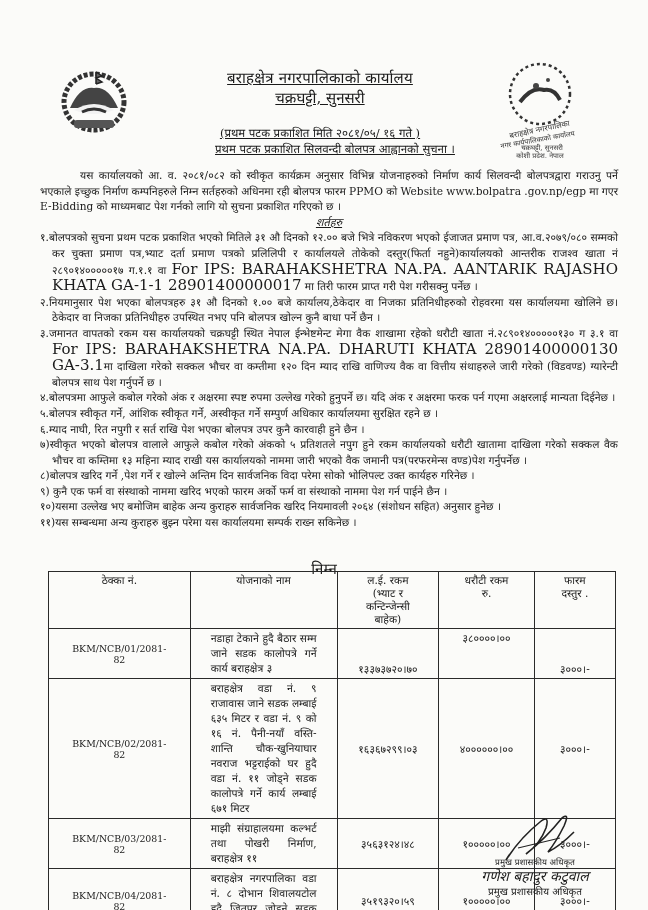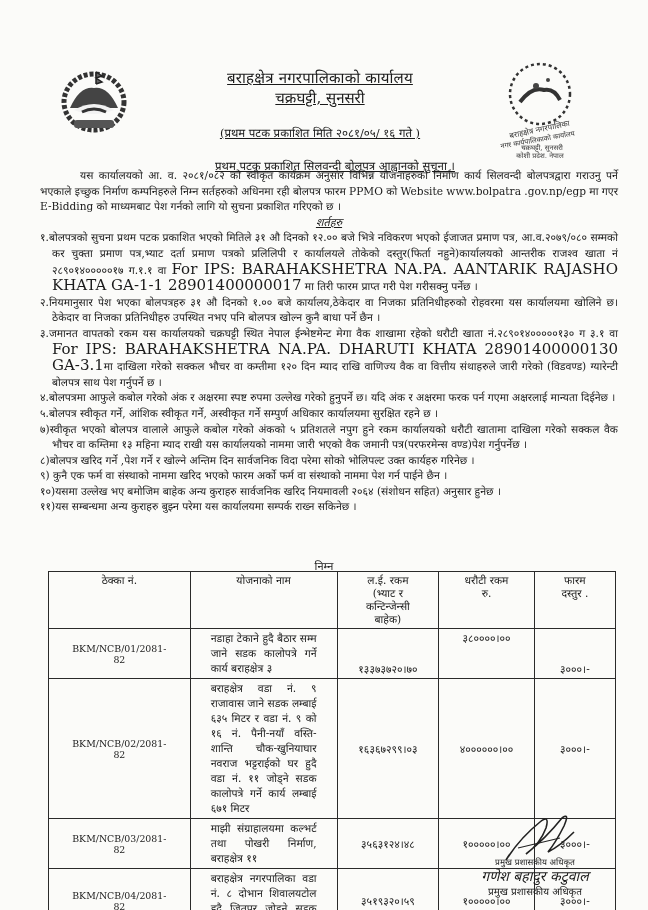--- a/index.html
+++ b/index.html
@@ -12,33 +12,33 @@
   }
   .page { position: absolute; left: 0; top: 0; width: 648px; height: 910px; }
   .emblem { position: absolute; left: 60px; top: 68px; width: 68px; height: 66px; }
   .seal { position: absolute; left: 492px; top: 58px; width: 96px; height: 100px; }
   .header { position: absolute; left: 150px; top: 68px; width: 340px; text-align: center; text-decoration: underline; }
   .header .office { font-size: 15px; line-height: 20px; letter-spacing: 0.2px; }
   .header .place { font-size: 15px; line-height: 20px; }
   .header .pubdate { font-size: 11.5px; line-height: 16px; margin-top: 17px; }
   .notice-title {
     position: absolute; left: 195px; top: 141px; width: 280px; text-align: center;
-    font-size: 11.5px; text-decoration: underline; line-height: 16px; margin-top: 17px;
+    font-size: 11.5px; text-decoration: underline; line-height: 16px;
   }
   .body-text {
     position: absolute; left: 40px; top: 168px; width: 578px;
     font-size: 10.6px; line-height: 15.6px; text-align: justify;
   }
   .intro { text-indent: 40px; margin: 0; }
   .conditions-heading { text-align: center; text-decoration: underline; font-style: italic; margin: 0; font-size: 11px; }
   .cond { margin: 0 0 0 0; padding-left: 12px; text-indent: -12px; }
   .cond-ip { font-size: 15px; }
   .table-caption {
     position: absolute; left: 0; width: 648px; top: 558px; text-align: center;
-    font-size: 11px;
+    font-size: 15px;
   }
   table.tender {
     position: absolute; left: 48px; top: 571px; width: 568px;
     border-collapse: collapse; font-size: 10.6px;
   }
   table.tender th, table.tender td {
     border: 1.2px solid #2a2a2a; padding: 2px 20px; vertical-align: middle;
   }
   table.tender th { font-weight: normal; text-align: center; line-height: 13px; height: 28px; vertical-align: top; }
   table.tender td.code { font-size: 9.4px; text-align: center; width: 108px; }
@@ -87,20 +87,21 @@
 
   <div class="body-text">
     <p class="intro">यस कार्यालयको आ. व. २०८१/०८२ को स्वीकृत कार्यक्रम अनुसार विभिन्न योजनाहरुको निर्माण कार्य सिलवन्दी बोलपत्रद्वारा गराउनु पर्ने भएकाले इच्छुक निर्माण कम्पनिहरुले निम्न सर्तहरुको अधिनमा रही बोलपत्र फारम PPMO को Website www.bolpatra .gov.np/egp मा गएर E-Bidding को माध्यमबाट पेश गर्नको लागि यो सुचना प्रकाशित गरिएको छ ।</p>
     <p class="conditions-heading">शर्तहरु</p>
 
     <p class="cond"><span>१.बोलपत्रको सुचना प्रथम पटक प्रकाशित भएको मितिले ३१ औ दिनको १२.०० बजे भित्रे नविकरण भएको ईजाजत प्रमाण पत्र, आ.व.२०७९/०८० सम्मको कर चुक्ता प्रमाण पत्र,भ्याट दर्ता प्रमाण पत्रको प्रलिलिपी र कार्यालयले तोकेको दस्तुर(फिर्ता नहुने)कार्यालयको आन्तरीक राजश्व खाता नं २८९०१४०००००१७ ग.१.१ वा </span><span class="cond-ip">For IPS: BARAHAKSHETRA NA.PA. AANTARIK RAJASHO KHATA GA-1-1 28901400000017</span><span> मा तिरी फारम प्राप्त गरी पेश गरीसक्नु पर्नेछ ।</span></p>
     <p class="cond"><span>२.नियमानुसार पेश भएका बोलपत्रहरु ३१ औ दिनको १.०० बजे कार्यालय,ठेकेदार वा निजका प्रतिनिधीहरुको रोहवरमा यस कार्यालयमा खोलिने छ। ठेकेदार वा निजका प्रतिनिधीहरु उपस्थित नभए पनि बोलपत्र खोल्न कुनै बाधा पर्ने छैन ।</span></p>
     <p class="cond"><span>३.जमानत वापतको रकम यस कार्यालयको चक्रघट्टी स्थित नेपाल ईन्भेष्टमेन्ट मेगा वैक शाखामा रहेको धरौटी खाता नं.२८९०१४०००००१३० ग ३.१ वा </span><span class="cond-ip">For IPS: BARAHAKSHETRA NA.PA. DHARUTI KHATA 28901400000130 GA-3.1</span><span>मा दाखिला गरेको सक्कल भौचर वा कम्तीमा १२० दिन म्याद राखि वाणिज्य वैक वा वित्तीय संथाहरुले जारी गरेको (विडवण्ड) ग्यारेन्टी बोलपत्र साथ पेश गर्नुपर्ने छ ।</span></p>
     <p class="cond"><span>४.बोलपत्रमा आफुले कबोल गरेको अंक र अक्षरमा स्पष्ट रुपमा उल्लेख गरेको हुनुपर्ने छ। यदि अंक र अक्षरमा फरक पर्न गएमा अक्षरलाई मान्यता दिईनेछ ।</span></p>
     <p class="cond"><span>५.बोलपत्र स्वीकृत गर्ने, आंशिक स्वीकृत गर्ने, अस्वीकृत गर्ने सम्पुर्ण अधिकार कार्यालयमा सुरक्षित रहने छ ।</span></p>
+    <p class="cond"><span>६.म्याद नाघी, रित नपुगी र सर्त राखि पेश भएका बोलपत्र उपर कुनै कारवाही हुने छैन ।</span></p>
     <p class="cond"><span>७)स्वीकृत भएको बोलपत्र वालाले आफुले कबोल गरेको अंकको ५ प्रतिशतले नपुग हुने रकम कार्यालयको धरौटी खातामा दाखिला गरेको सक्कल वैक भौचर वा कम्तिमा १३ महिना म्याद राखी यस कार्यालयको नाममा जारी भएको वैक जमानी पत्र(परफरमेन्स वण्ड)पेश गर्नुपर्नेछ ।</span></p>
     <p class="cond"><span>८)बोलपत्र खरिद गर्ने ,पेश गर्ने र खोल्ने अन्तिम दिन सार्वजनिक विदा परेमा सोको भोलिपल्ट उक्त कार्यहरु गरिनेछ ।</span></p>
     <p class="cond"><span>९) कुनै एक फर्म वा संस्थाको नाममा खरिद भएको फारम अर्को फर्म वा संस्थाको नाममा पेश गर्न पाईने छैन ।</span></p>
     <p class="cond"><span>१०)यसमा उल्लेख भए बमोजिम बाहेक अन्य कुराहरु सार्वजनिक खरिद नियमावली २०६४ (संशोधन सहित) अनुसार हुनेछ ।</span></p>
     <p class="cond"><span>११)यस सम्बन्धमा अन्य कुराहरु बुझ्न परेमा यस कार्यालयमा सम्पर्क राख्न सकिनेछ ।</span></p>
   </div>
 
   <div class="table-caption">निम्न</div>
 
   <table class="tender">

